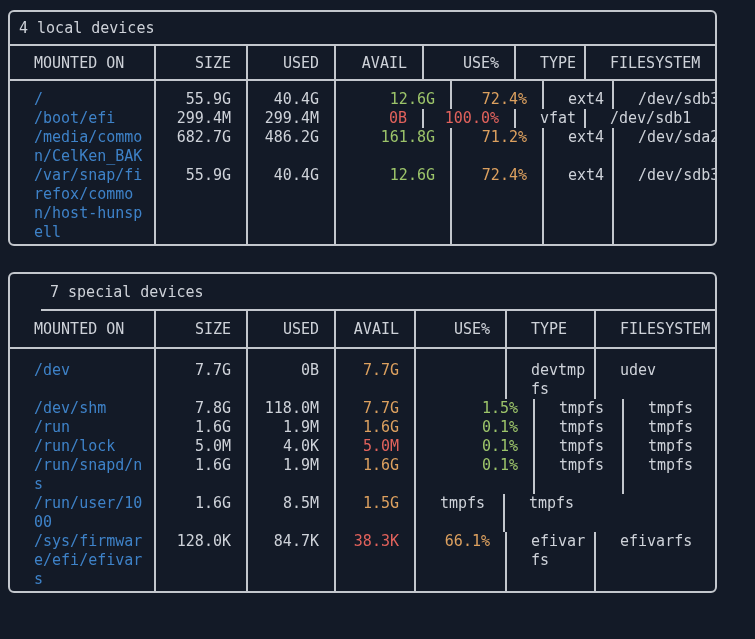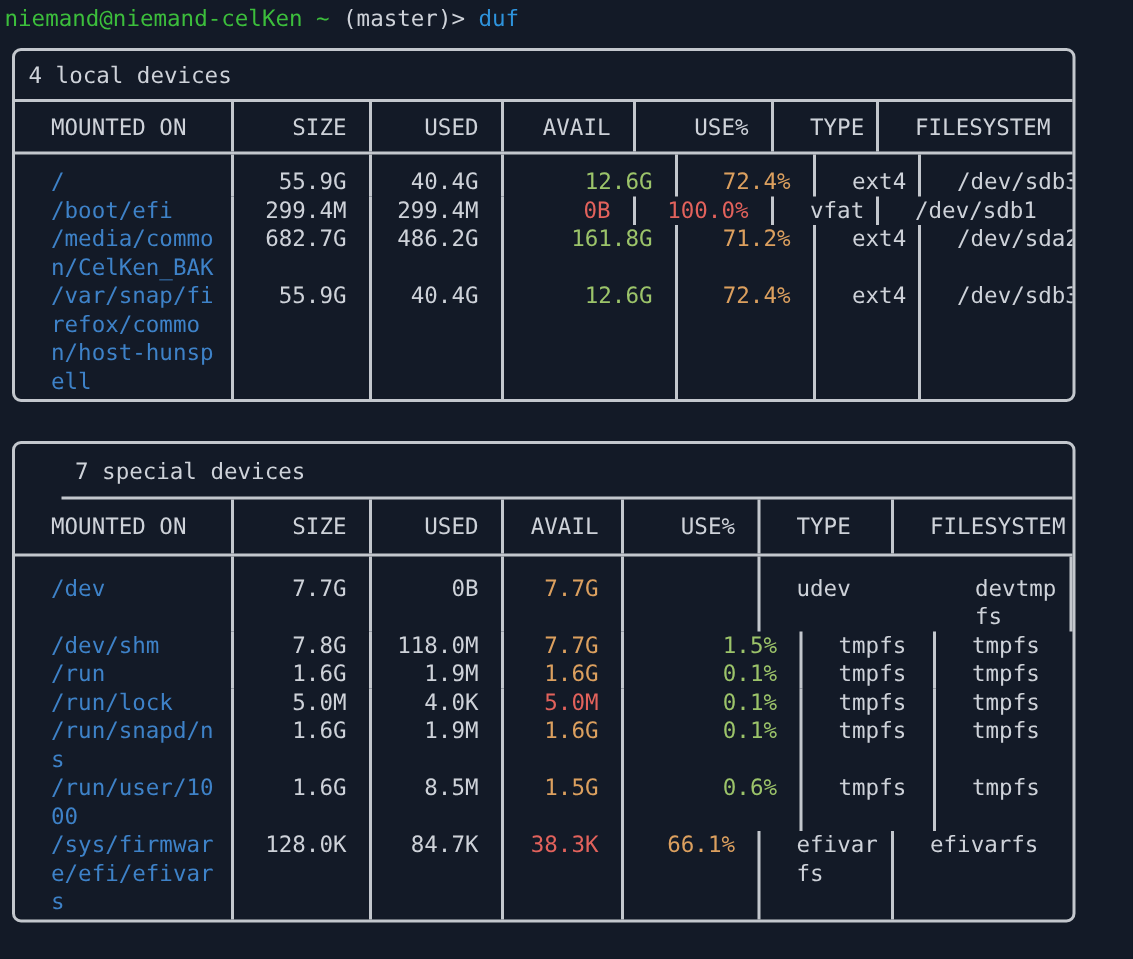--- a/index.html
+++ b/index.html
@@ -58,21 +58,20 @@
 
   .c-blue   { color:var(--blue,#3e82c8); }
   .c-green  { color:var(--green,#9cc46a);margin-left:28px; }
   .c-yellow { color:var(--yellow,#dca05f); }
   .c-red    { color:var(--red,#e2625c); }
 </style>
 </head>
 <body>
 
 <div class="term">
-  <div class="prompt"><span class="c-promptgreen">niemand@niemand-celKen</span><span class="c-promptgreen seg-gap">~</span><span class="c-promptgray seg-gap">(master)&gt;</span><span class="c-cmdblue seg-gap">duf</span></div>
 
   <div class="duf-table tbl0" id="table0">
     <div class="t-title">4 local devices</div>
     <div class="t-head">
         <div class="cell c0 left">MOUNTED ON</div>
         <div class="cell c1 num">SIZE</div>
         <div class="cell c2 num">USED</div>
         <div class="cell c3 num">AVAIL</div>
         <div class="cell c4 num">USE%</div>
         <div class="cell c5 left">TYPE</div>
@@ -129,22 +128,22 @@
         <div class="cell c5 left">TYPE</div>
         <div class="cell c6 left clast">FILESYSTEM</div>
       </div>
     <div class="t-body">
         <div class="row">
           <div class="cell c0 left c-blue"><div class="wrap w-mount">/dev</div></div>
           <div class="cell c1 num">7.7G</div>
           <div class="cell c2 num">0B</div>
           <div class="cell c3 num c-yellow">7.7G</div>
           <div class="cell c4 num"></div>
+          <div class="cell c5 left"><div class="wrap w-type">devtmpfs</div></div>
           <div class="cell c6 left clast">udev</div>
-          <div class="cell c5 left"><div class="wrap w-type">devtmpfs</div></div>
         </div>
         <div class="row">
           <div class="cell c0 left c-blue"><div class="wrap w-mount">/dev/shm</div></div>
           <div class="cell c1 num">7.8G</div>
           <div class="cell c2 num">118.0M</div>
           <div class="cell c3 num c-yellow">7.7G</div>
           <div class="cell c4 num c-green">1.5%</div>
           <div class="cell c5 left"><div class="wrap w-type">tmpfs</div></div>
           <div class="cell c6 left clast">tmpfs</div>
         </div>
@@ -173,21 +172,20 @@
           <div class="cell c3 num c-yellow">1.6G</div>
           <div class="cell c4 num c-green">0.1%</div>
           <div class="cell c5 left"><div class="wrap w-type">tmpfs</div></div>
           <div class="cell c6 left clast">tmpfs</div>
         </div>
         <div class="row">
           <div class="cell c0 left c-blue"><div class="wrap w-mount">/run/user/1000</div></div>
           <div class="cell c1 num">1.6G</div>
           <div class="cell c2 num">8.5M</div>
           <div class="cell c3 num c-yellow">1.5G</div>
-          <div class="cell c4 num c-green">0.6%</div>
           <div class="cell c5 left"><div class="wrap w-type">tmpfs</div></div>
           <div class="cell c6 left clast">tmpfs</div>
         </div>
         <div class="row">
           <div class="cell c0 left c-blue"><div class="wrap w-mount">/sys/firmware/efi/efivars</div></div>
           <div class="cell c1 num">128.0K</div>
           <div class="cell c2 num">84.7K</div>
           <div class="cell c3 num c-red">38.3K</div>
           <div class="cell c4 num c-yellow">66.1%</div>
           <div class="cell c5 left"><div class="wrap w-type">efivarfs</div></div>

